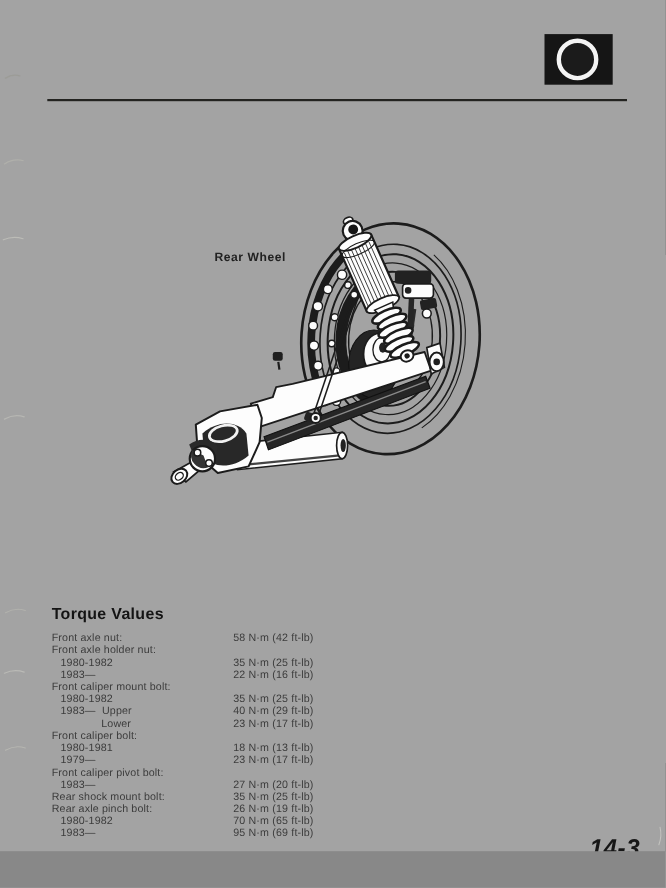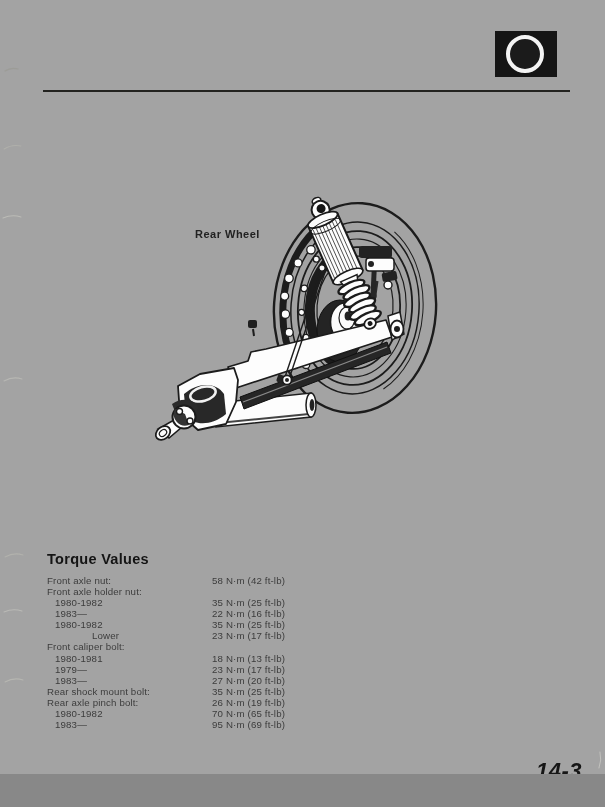--- a/index.html
+++ b/index.html
@@ -193,39 +193,51 @@
         <span class="tvalue"></span>
       </div>
     <div class="trow indent-1">
         <span class="tlabel">1980-1982</span>
         <span class="tvalue">35 N·m (25 ft-lb)</span>
       </div>
     <div class="trow indent-1">
         <span class="tlabel">1983—</span>
         <span class="tvalue">22 N·m (16 ft-lb)</span>
       </div>
+    <div class="trow">
+        <span class="tlabel">Front caliper mount bolt:</span>
+        <span class="tvalue"></span>
+      </div>
     <div class="trow indent-1">
         <span class="tlabel">1980-1982</span>
         <span class="tvalue">35 N·m (25 ft-lb)</span>
+      </div>
+    <div class="trow indent-1">
+        <span class="tlabel">1983—  Upper</span>
+        <span class="tvalue">40 N·m (29 ft-lb)</span>
       </div>
     <div class="trow indent-2">
         <span class="tlabel">Lower</span>
         <span class="tvalue">23 N·m (17 ft-lb)</span>
       </div>
     <div class="trow">
         <span class="tlabel">Front caliper bolt:</span>
         <span class="tvalue"></span>
       </div>
     <div class="trow indent-1">
         <span class="tlabel">1980-1981</span>
         <span class="tvalue">18 N·m (13 ft-lb)</span>
       </div>
     <div class="trow indent-1">
         <span class="tlabel">1979—</span>
         <span class="tvalue">23 N·m (17 ft-lb)</span>
+      </div>
+    <div class="trow">
+        <span class="tlabel">Front caliper pivot bolt:</span>
+        <span class="tvalue"></span>
       </div>
     <div class="trow indent-1">
         <span class="tlabel">1983—</span>
         <span class="tvalue">27 N·m (20 ft-lb)</span>
       </div>
     <div class="trow">
         <span class="tlabel">Rear shock mount bolt:</span>
         <span class="tvalue">35 N·m (25 ft-lb)</span>
       </div>
     <div class="trow">

